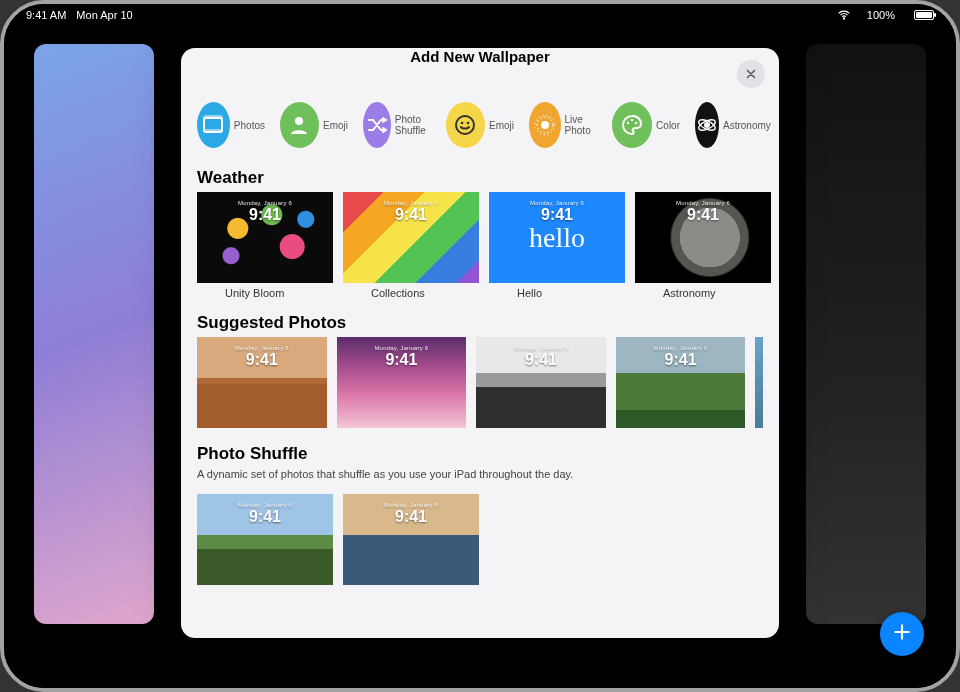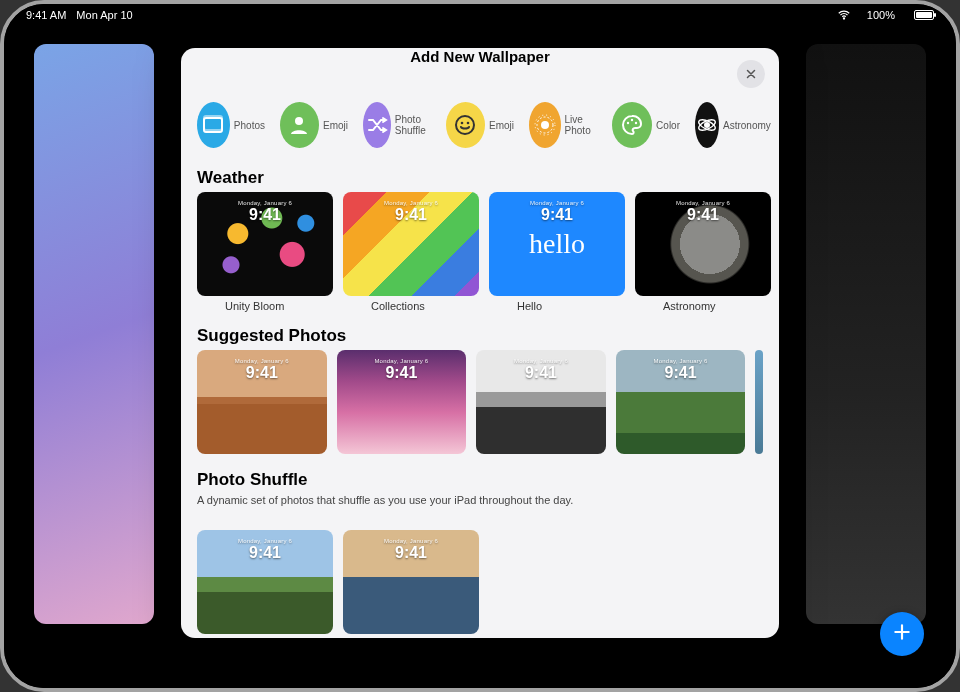--- a/index.html
+++ b/index.html
@@ -129,33 +129,33 @@
 
   .section-title {
     font-size: 17px;
     font-weight: 700;
     color: #000;
     margin: 6px 0 4px;
   }
   .section-sub {
     font-size: 11px;
     color: #444;
-    margin-bottom: 24px;
+    margin-bottom: 14px;
   }
 
   .hrow {
     display: flex;
     gap: 10px;
     margin-bottom: 2px;
   }
   .thumb-wrap { display: flex; flex-direction: column; gap: 4px; width: 136px; flex: 0 0 auto; }
   .thumb {
     width: 136px;
-    height: 104px;
-    border-radius: 8px;
+    height: 91px;
+    border-radius: 0;
     position: relative;
     overflow: hidden;
   }
   .thumb.peek { width: 8px; }
   .thumb-label {
     font-size: 11px;
     color: #333;
     padding-left: 28px;
   }
   .thumb .lock-overlay {

